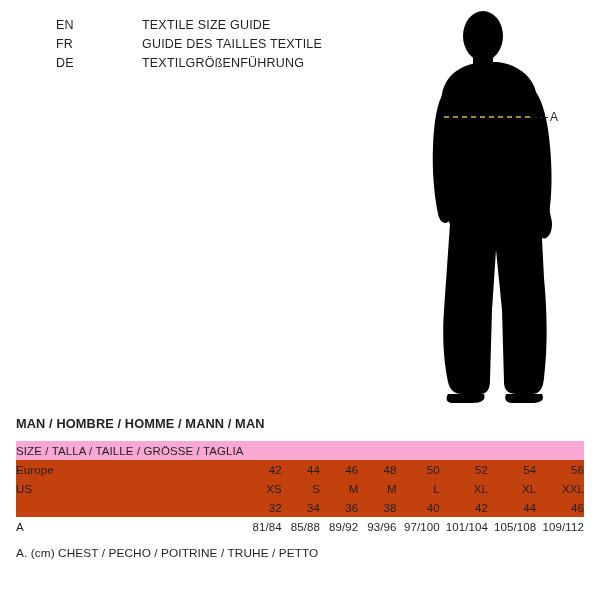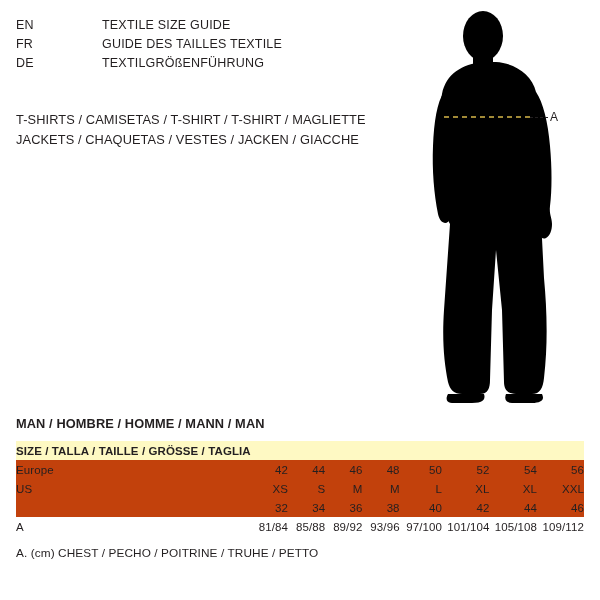--- a/index.html
+++ b/index.html
@@ -32,20 +32,21 @@
     display: flex;
     align-items: baseline;
     height: 19px;
     line-height: 19px;
     font-size: 12.5px;
     letter-spacing: 0.2px;
   }
   .lang-code {
     width: 38px;
     flex: 0 0 38px;
+    margin-left: 40px;
   }
   .lang-text {
     flex: 1 1 auto;
     white-space: nowrap;
     margin-left: 48px;
   }
 
   
   .garment-block {
     position: absolute;
@@ -111,23 +112,22 @@
     font-size: 11.5px;
     letter-spacing: 0.1px;
   }
   table.size-table td {
     height: 19px;
     padding: 0;
     vertical-align: middle;
     white-space: nowrap;
   }
   .row-head td {
-    background: #fef9c3;
+    background: #f9a8d4;
     color: #231f20;
-    font-weight: bold;
   }
   .row-shade td {
     background: #c2410c;
   }
   .row-plain td {
     background: #ffffff;
   }
   td.c-label {
     width: 92px;
     padding-left: 2px;
@@ -160,24 +160,20 @@
     <div class="lang-row">
       <span class="lang-code">FR</span>
       <span class="lang-text">GUIDE DES TAILLES TEXTILE</span>
     </div>
     <div class="lang-row">
       <span class="lang-code">DE</span>
       <span class="lang-text">TEXTILGRÖßENFÜHRUNG</span>
     </div>
   </div>
 
-  <div class="garment-block">
-    <div class="garment-line">T-SHIRTS / CAMISETAS / T-SHIRT / T-SHIRT / MAGLIETTE</div>
-    <div class="garment-line">JACKETS / CHAQUETAS / VESTES / JACKEN / GIACCHE</div>
-  </div>
 
   <div class="figure-wrap">
     <svg width="200" height="395" viewBox="0 0 200 395" xmlns="http://www.w3.org/2000/svg" aria-hidden="true">
       <g fill="#000000">
 
         <ellipse cx="83" cy="26" rx="20" ry="25"></ellipse>
 
         <rect x="73" y="45" width="20" height="12"></rect>
 
         <path d="M83 52

